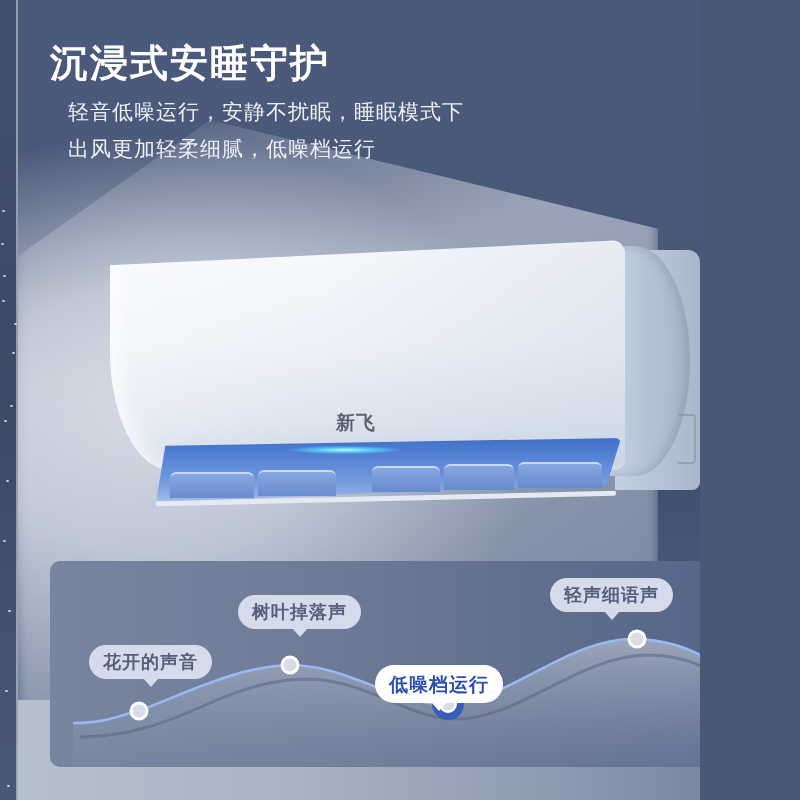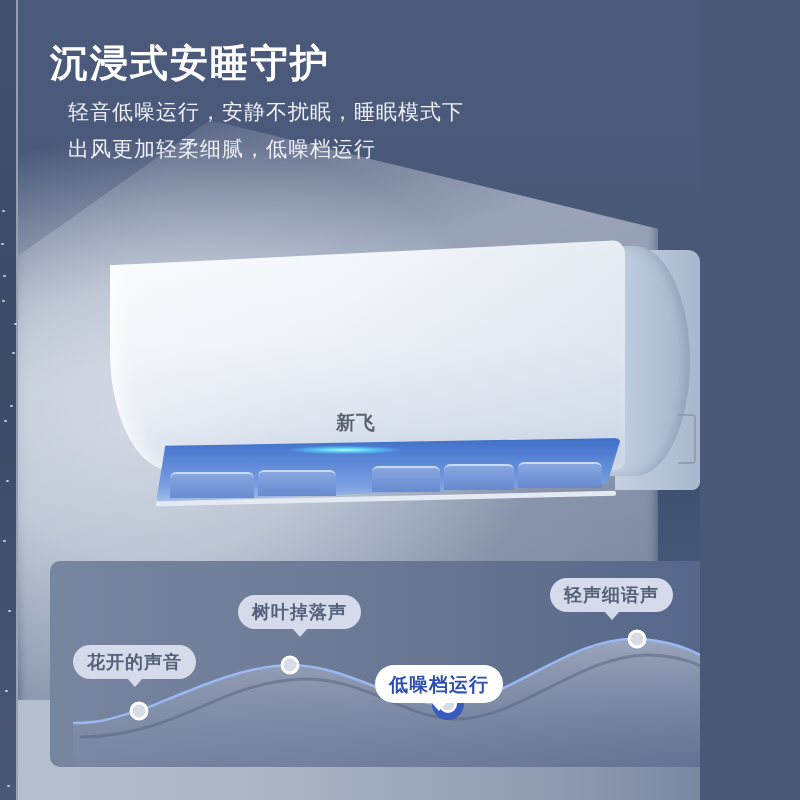--- a/index.html
+++ b/index.html
@@ -187,18 +187,18 @@
       <g>
         <circle cx="398" cy="143" r="16" fill="#3558c0" opacity="0.95"></circle>
         <circle cx="398" cy="143" r="9" fill="#ffffff"></circle>
         <circle cx="398" cy="143" r="6.5" fill="#d8dce8"></circle>
       </g>
       <g>
         <circle cx="587" cy="78" r="8" fill="#d8dce8" stroke="#ffffff" stroke-width="3"></circle>
       </g>
     </svg>
 
-    <div class="bubble" style="left:23px;top:84px;text-align:center;">花开的声音</div>
+    <div class="bubble" style="left:39px;top:84px;text-align:center;">花开的声音</div>
     <div class="bubble" style="left:188px;top:34px;">树叶掉落声</div>
     <div class="bubble active" style="left:325px;top:68px;">低噪档运行</div>
     <div class="bubble" style="left:500px;top:17px;">轻声细语声</div>
   </div>
 </div>
 
 </body></html>

